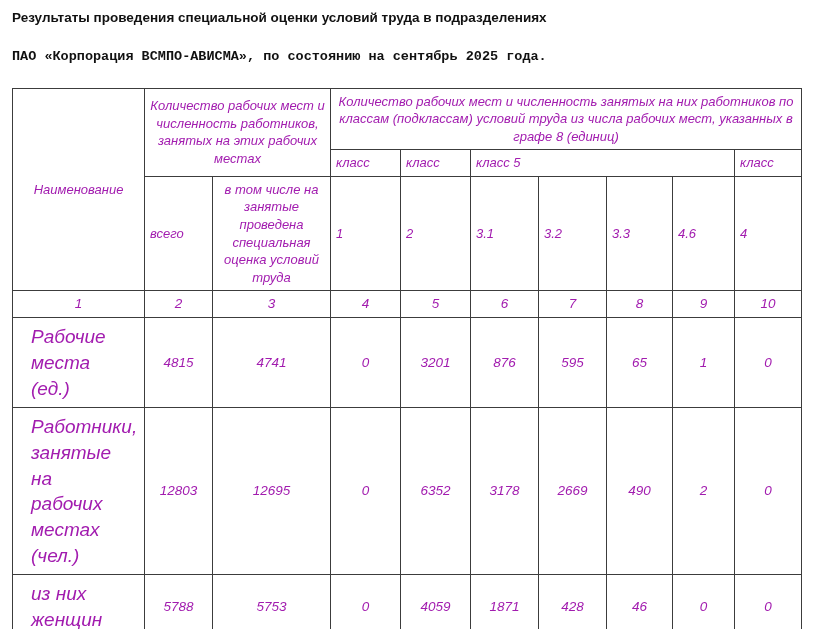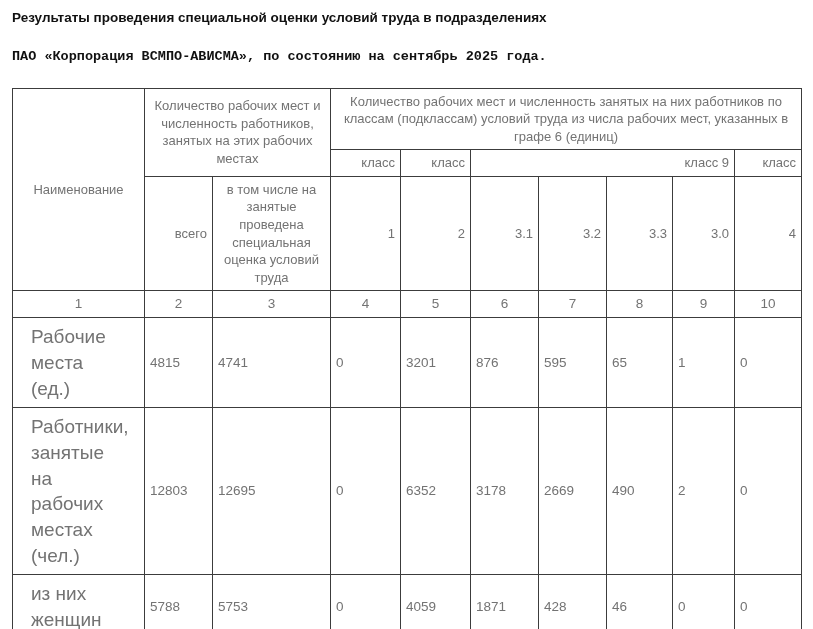--- a/index.html
+++ b/index.html
@@ -36,43 +36,44 @@
     border-collapse: collapse;
     width: 789px;
     table-layout: fixed;
     font-size: 13px;
   }
   table.sout td, table.sout th {
     border: 1px solid #3c3c3c;
     padding: 4px 5px;
     vertical-align: middle;
     font-weight: normal;
-    color: #737373;
+    color: #a21caf;
     line-height: 1.35;
+    font-style: italic;
   }
   .hdr-name {
     text-align: center;
     vertical-align: top;
   }
   .hdr-wrap {
     text-align: center;
     vertical-align: top;
   }
   .hdr-mid {
-    text-align: right;
+    text-align: left;
     vertical-align: middle;
   }
   .numrow td {
     text-align: center;
     font-weight: bold;
     font-size: 13.5px;
     padding: 3px 4px;
   }
   .datarow td {
-    text-align: left;
+    text-align: center;
     font-size: 13.5px;
     padding: 6px 4px;
   }
   .datarow td.rowlabel {
     text-align: left;
     font-size: 19px;
     padding: 6px 18px;
   }
   .rowlabel-center {
     text-align: center;
@@ -110,37 +111,37 @@
       <col class="w-31">
       <col class="w-32">
       <col class="w-33">
       <col class="w-34">
       <col class="w-k4">
     </colgroup>
     <tbody>
       <tr>
         <td class="hdr-name" rowspan="3">Наименование</td>
         <td class="hdr-wrap" colspan="2" rowspan="2">Количество рабочих мест и численность работников, занятых на этих рабочих местах</td>
-        <td class="hdr-wrap" colspan="7">Количество рабочих мест и численность занятых на них работников по классам (подклассам) условий труда из числа рабочих мест, указанных в графе 6 (единиц)</td>
+        <td class="hdr-wrap" colspan="7">Количество рабочих мест и численность занятых на них работников по классам (подклассам) условий труда из числа рабочих мест, указанных в графе 8 (единиц)</td>
       </tr>
       <tr>
         <td class="hdr-mid" rowspan="1">класс</td>
         <td class="hdr-mid" rowspan="1">класс</td>
-        <td class="hdr-mid" colspan="4">класс 9</td>
+        <td class="hdr-mid" colspan="4">класс 5</td>
         <td class="hdr-mid" rowspan="1">класс</td>
       </tr>
       <tr>
         <td class="hdr-mid">всего</td>
         <td class="hdr-wrap">в том числе на занятые проведена специальная оценка условий труда</td>
         <td class="hdr-mid">1</td>
         <td class="hdr-mid">2</td>
         <td class="hdr-mid">3.1</td>
         <td class="hdr-mid">3.2</td>
         <td class="hdr-mid">3.3</td>
-        <td class="hdr-mid">3.0</td>
+        <td class="hdr-mid">4.6</td>
         <td class="hdr-mid">4</td>
       </tr>
 
       <tr class="numrow">
         <td>1</td>
         <td>2</td>
         <td>3</td>
         <td>4</td>
         <td>5</td>
         <td>6</td>

